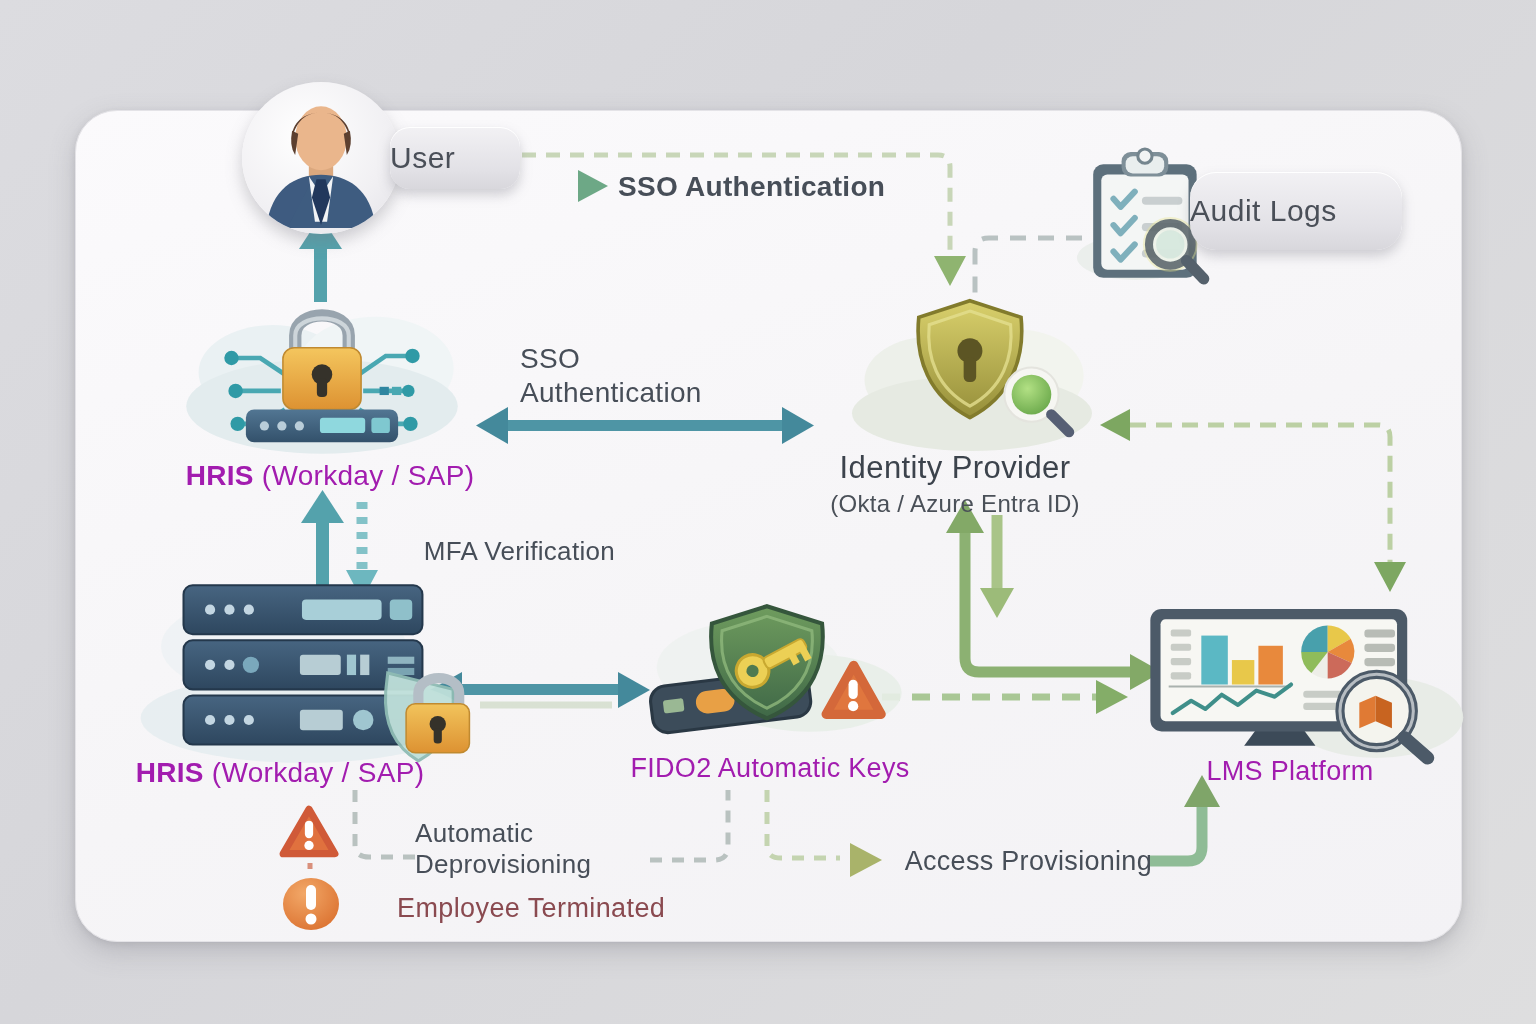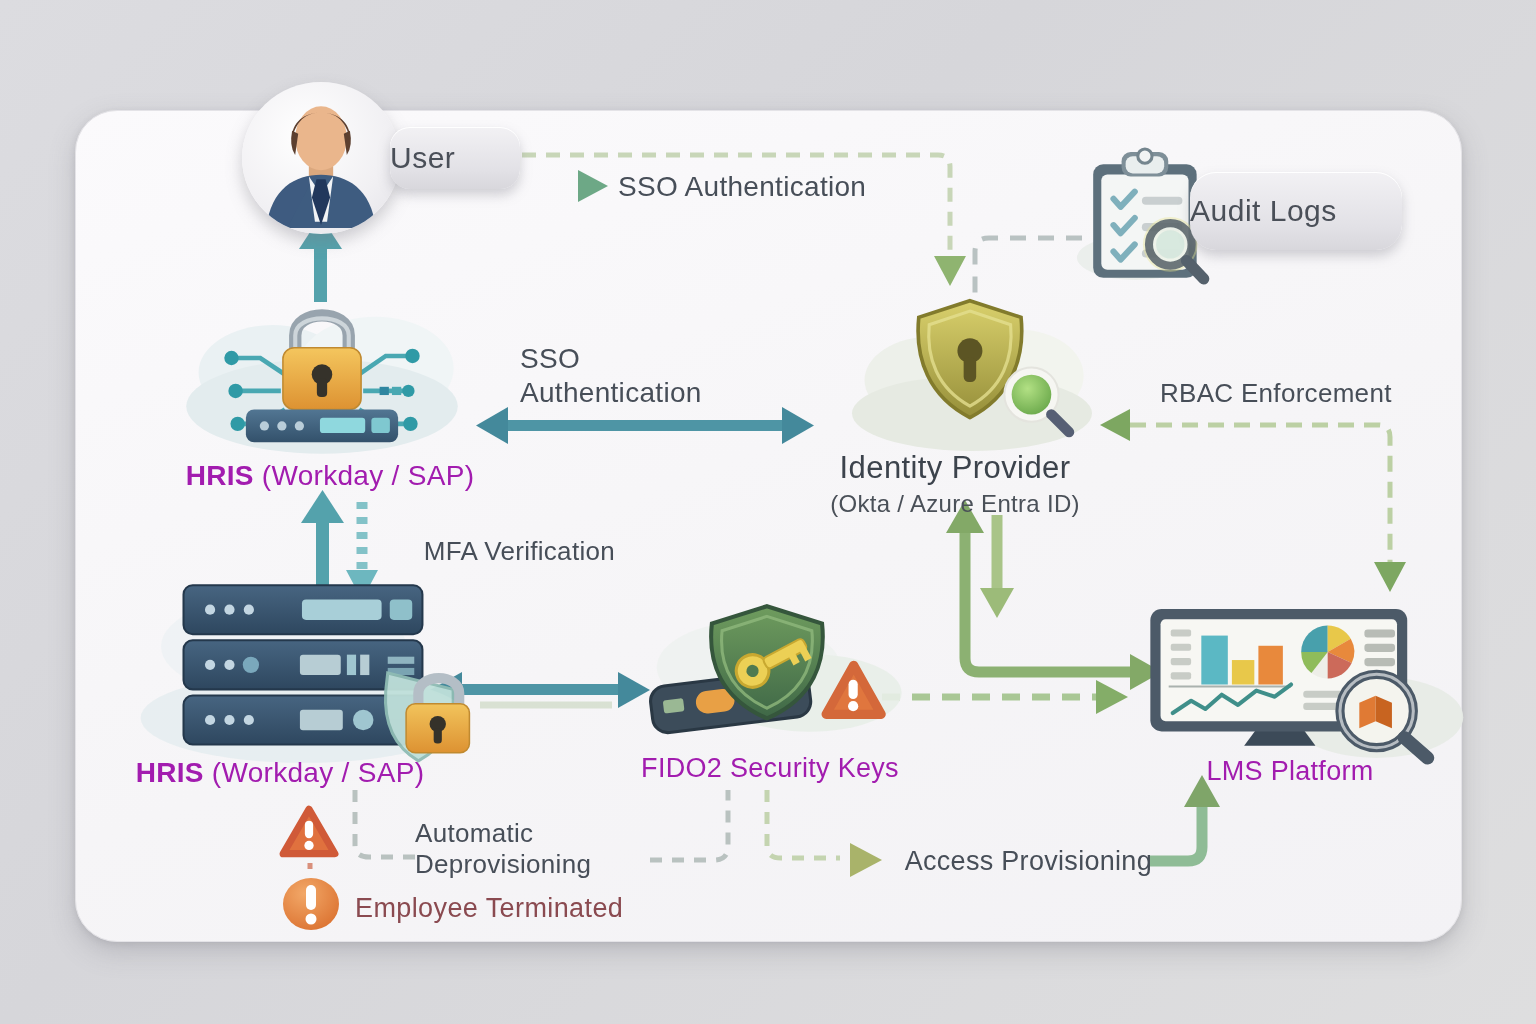--- a/index.html
+++ b/index.html
@@ -30,21 +30,21 @@
   }
   .node-label{
     font-size:27px;color:#a21caf;text-align:center;letter-spacing:.3px;line-height:1.25;
   }
   .node-label b{font-weight:700;}
   .edge-label{
     font-size:26px;color:#474e58;letter-spacing:.3px;line-height:1.2;
   }
   .idp-title{font-size:31px;color:#3c434c;text-align:center;letter-spacing:.4px;}
   .idp-sub{font-size:24px;color:#4a5058;text-align:center;letter-spacing:.3px;}
-  .terminated{font-size:27px;color:#8a4a50;letter-spacing:.4px;}
+  .terminated{font-size:27px;color:#8a4a50;letter-spacing:.4px;margin-left:42px;}
 
   .avatar-circle{
     width:158px;height:152px;border-radius:50%;
     background:radial-gradient(circle at 40% 35%,#ffffff 0%,#f1f0f3 60%,#e2e1e6 100%);
     box-shadow:0 8px 16px rgba(120,120,130,.35);
     overflow:hidden;
   }
 </style>
 </head>
 <body>
@@ -137,21 +137,21 @@
       <path d="M42 62 L50 74 L58 62 L54 92 H46 Z" fill="#f2f4f6"></path>
       <path d="M47 64 h6 l3 12 -6 18 -6 -18 Z" fill="#22385c"></path>
       <path d="M14 96 C17 70 33 61 50 61 l-6 4 -16 31 Z" fill="#35527404"></path>
     </svg>
   </div>
 
   <div class="abs pill" style="left:390px;top:127px;width:130px;height:62px;">
     <span>User</span>
   </div>
 
-  <div class="abs edge-label" style="left:618px;top:170px;width:270px;text-align:left;font-size:28px;">SSO Authentication</div>
+  <div class="abs edge-label" style="left:618px;top:170px;width:270px;text-align:left;font-size:28px;font-weight:bold;">SSO Authentication</div>
 
   <div class="abs" style="left:1072px;top:146px;">
     <svg viewBox="0 0 150 140" width="158" height="142">
       <ellipse cx="60" cy="110" rx="58" ry="22" fill="#e7ece9" opacity=".8"></ellipse>
       <rect x="18" y="18" width="102" height="112" rx="10" fill="#5d707c"></rect>
       <rect x="26" y="28" width="86" height="94" rx="6" fill="#f4f6f5"></rect>
       <rect x="46" y="6" width="46" height="24" rx="9" fill="#7e8f98"></rect>
       <rect x="50" y="10" width="38" height="17" rx="7" fill="#e9eeee"></rect>
       <circle cx="69" cy="10" r="7" fill="#f2f4f4" stroke="#74858e" stroke-width="3"></circle>
       <g stroke="#7fb0bc" stroke-width="6" fill="none" stroke-linecap="round" stroke-linejoin="round">
@@ -250,21 +250,20 @@
       <rect x="107" y="66" width="12" height="24" rx="5" fill="#5c5524"></rect>
       <circle cx="172" cy="102" r="26" fill="#f6f6f2" stroke="#e4e4de" stroke-width="2"></circle>
       <circle cx="172" cy="102" r="19" fill="url(#lensG)"></circle>
       <line x1="191" y1="121" x2="208" y2="138" stroke="#565f74" stroke-width="10" stroke-linecap="round"></line>
     </svg>
   </div>
 
   <div class="abs idp-title" style="left:790px;top:450px;width:330px;">Identity Provider</div>
   <div class="abs idp-sub" style="left:790px;top:490px;width:330px;">(Okta / Azure Entra ID)</div>
 
-  <div class="abs edge-label" style="left:1160px;top:378px;width:290px;">RBAC Enforcement</div>
 
   <div class="abs edge-label" style="left:375px;top:536px;width:240px;text-align:right;">MFA Verification</div>
 
   <div class="abs" style="left:130px;top:575px;">
     <svg viewBox="0 0 340 190" width="348" height="194">
       <ellipse cx="150" cy="70" rx="120" ry="52" fill="#edf2f4" opacity=".9"></ellipse>
       <ellipse cx="170" cy="140" rx="160" ry="44" fill="#e5edf0" opacity=".9"></ellipse>
       <defs>
         <linearGradient id="srvG" x1="0" y1="0" x2="0" y2="1">
           <stop offset="0" stop-color="#476581"></stop>
@@ -335,21 +334,21 @@
         <rect x="126" y="60" width="44" height="12" rx="4" fill="#ecd055" stroke="#c8a830" stroke-width="2"></rect>
         <rect x="150" y="68" width="7" height="12" fill="#ecd055"></rect>
         <rect x="162" y="68" width="7" height="14" fill="#ecd055"></rect>
       </g>
       <path d="M213 68 L240 116 H186 Z" fill="#e0763e" stroke="#d4683a" stroke-width="9" stroke-linejoin="round"></path>
       <rect x="208" y="82" width="9" height="19" rx="4.5" fill="#fff"></rect>
       <circle cx="212.5" cy="108" r="5" fill="#fff"></circle>
     </svg>
   </div>
 
-  <div class="abs node-label" style="left:615px;top:752px;width:310px;">FIDO2 Security Keys</div>
+  <div class="abs node-label" style="left:615px;top:752px;width:310px;">FIDO2 Automatic Keys</div>
 
   <div class="abs" style="left:1142px;top:605px;">
     <svg viewBox="0 0 290 155" width="296" height="158">
       <ellipse cx="230" cy="110" rx="85" ry="40" fill="#e7ebe5" opacity=".9"></ellipse>
       <path d="M112 122 h46 l12 16 h-70 Z" fill="#3c4a58"></path>
       <rect x="8" y="4" width="252" height="120" rx="11" fill="#4c5a68"></rect>
       <rect x="18" y="14" width="232" height="100" rx="5" fill="#f7f7f3"></rect>
       <rect x="28" y="24" width="20" height="7" rx="2" fill="#c8ccc6"></rect>
       <rect x="28" y="38" width="20" height="7" rx="2" fill="#c8ccc6"></rect>
       <rect x="28" y="52" width="20" height="7" rx="2" fill="#c8ccc6"></rect>

